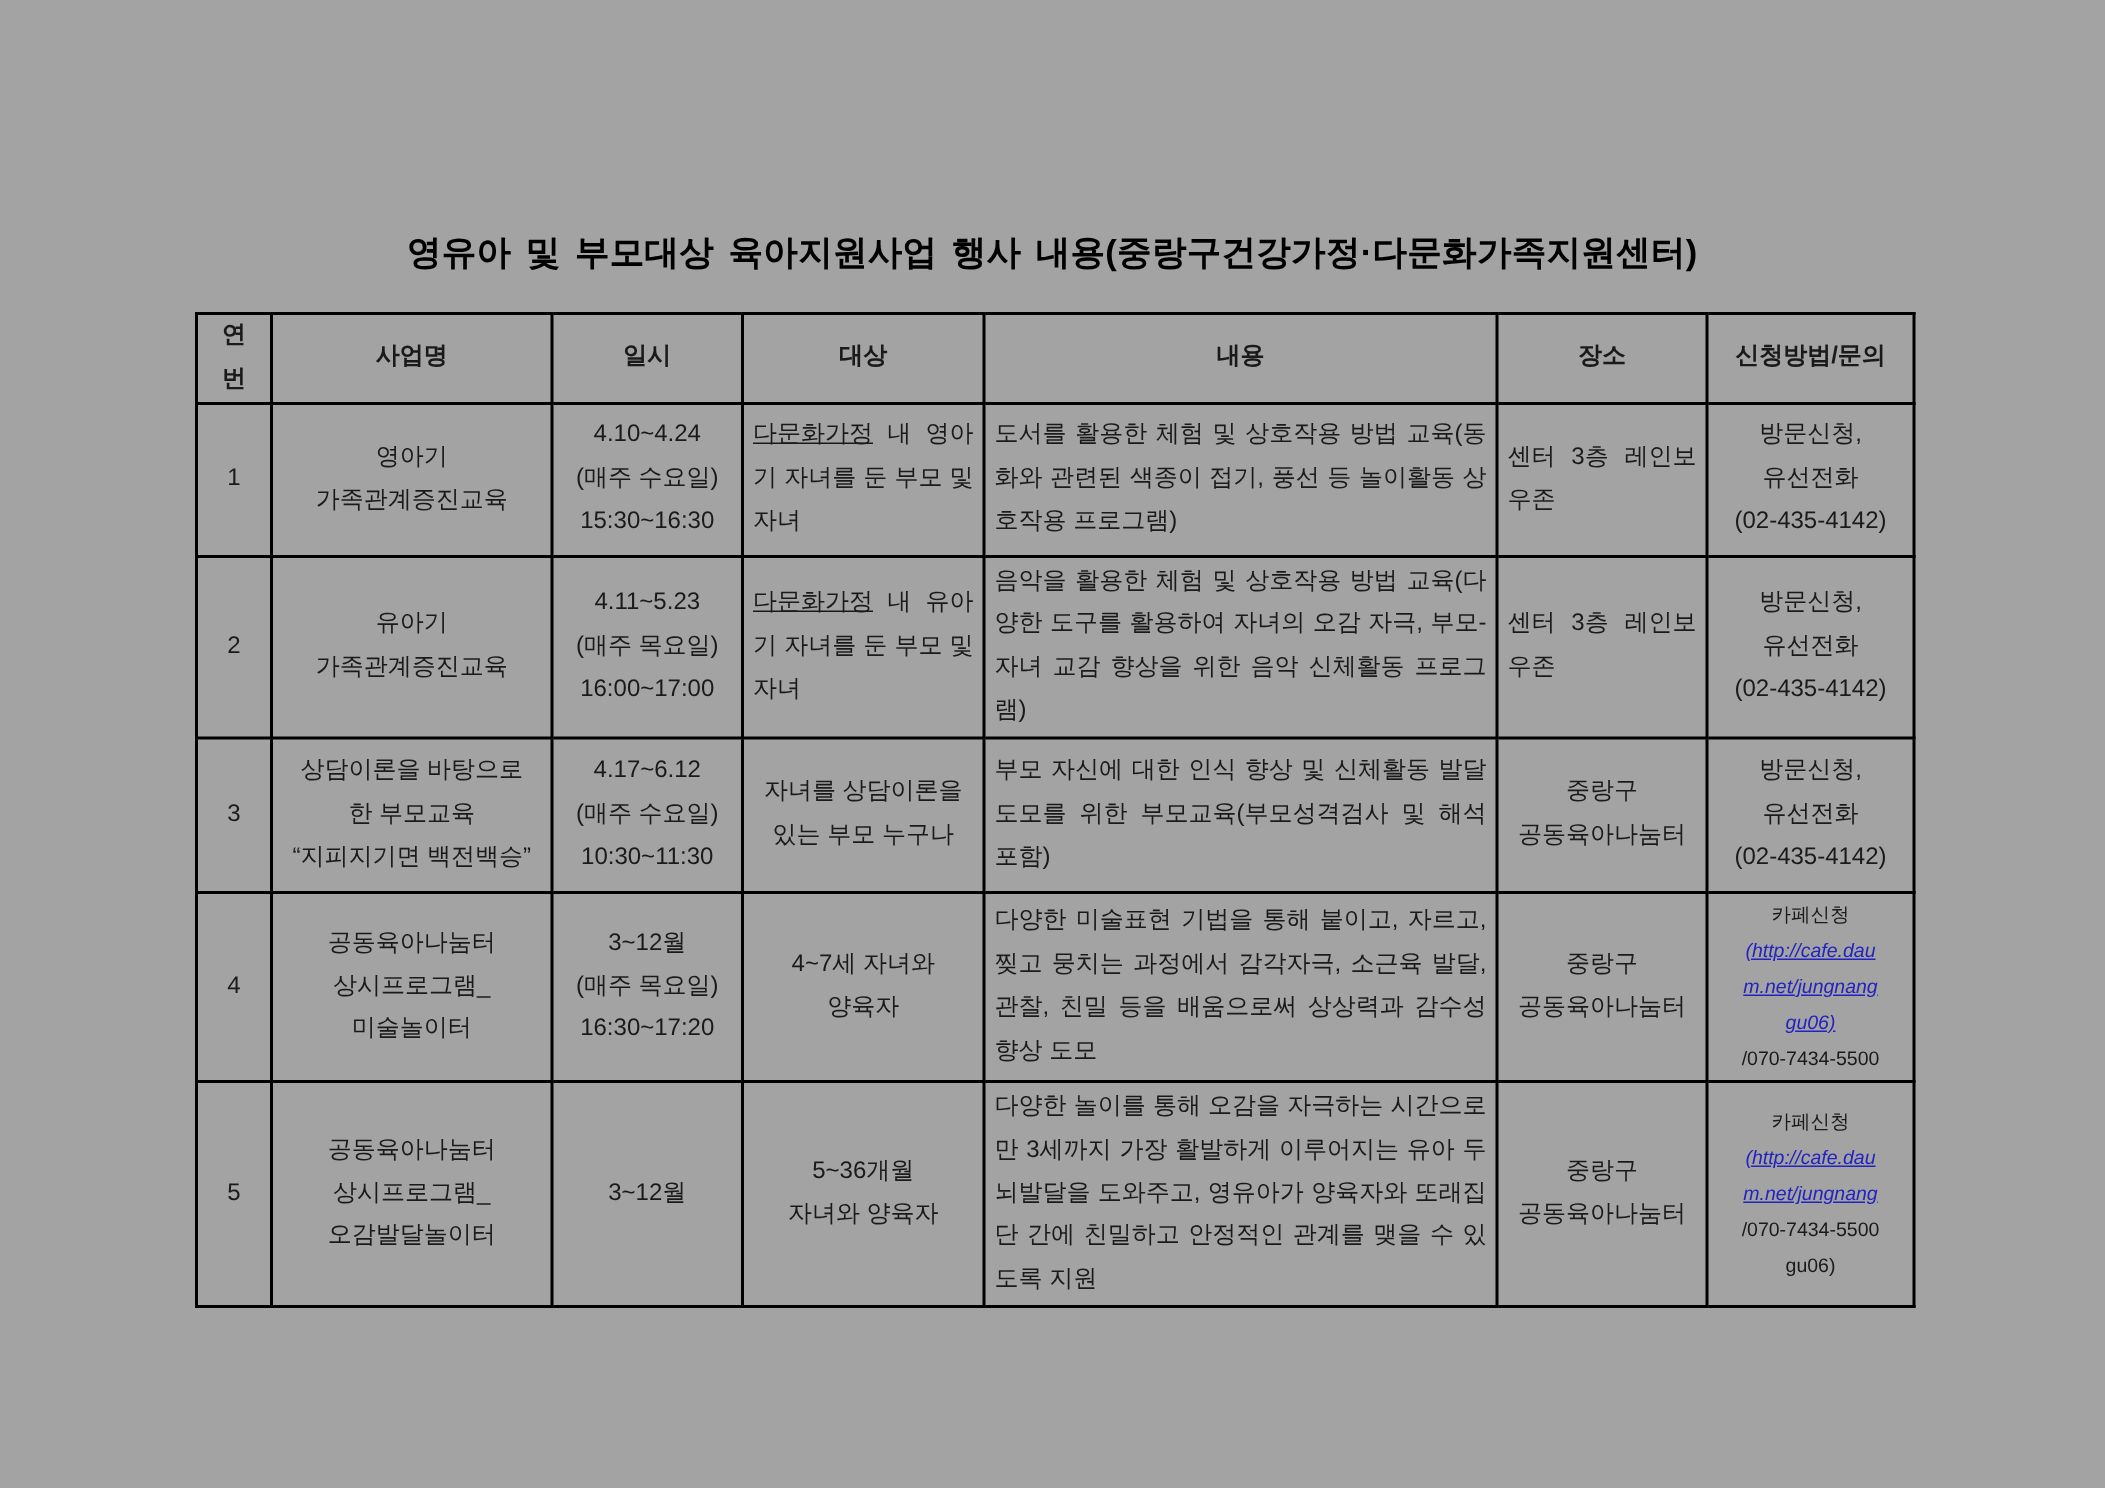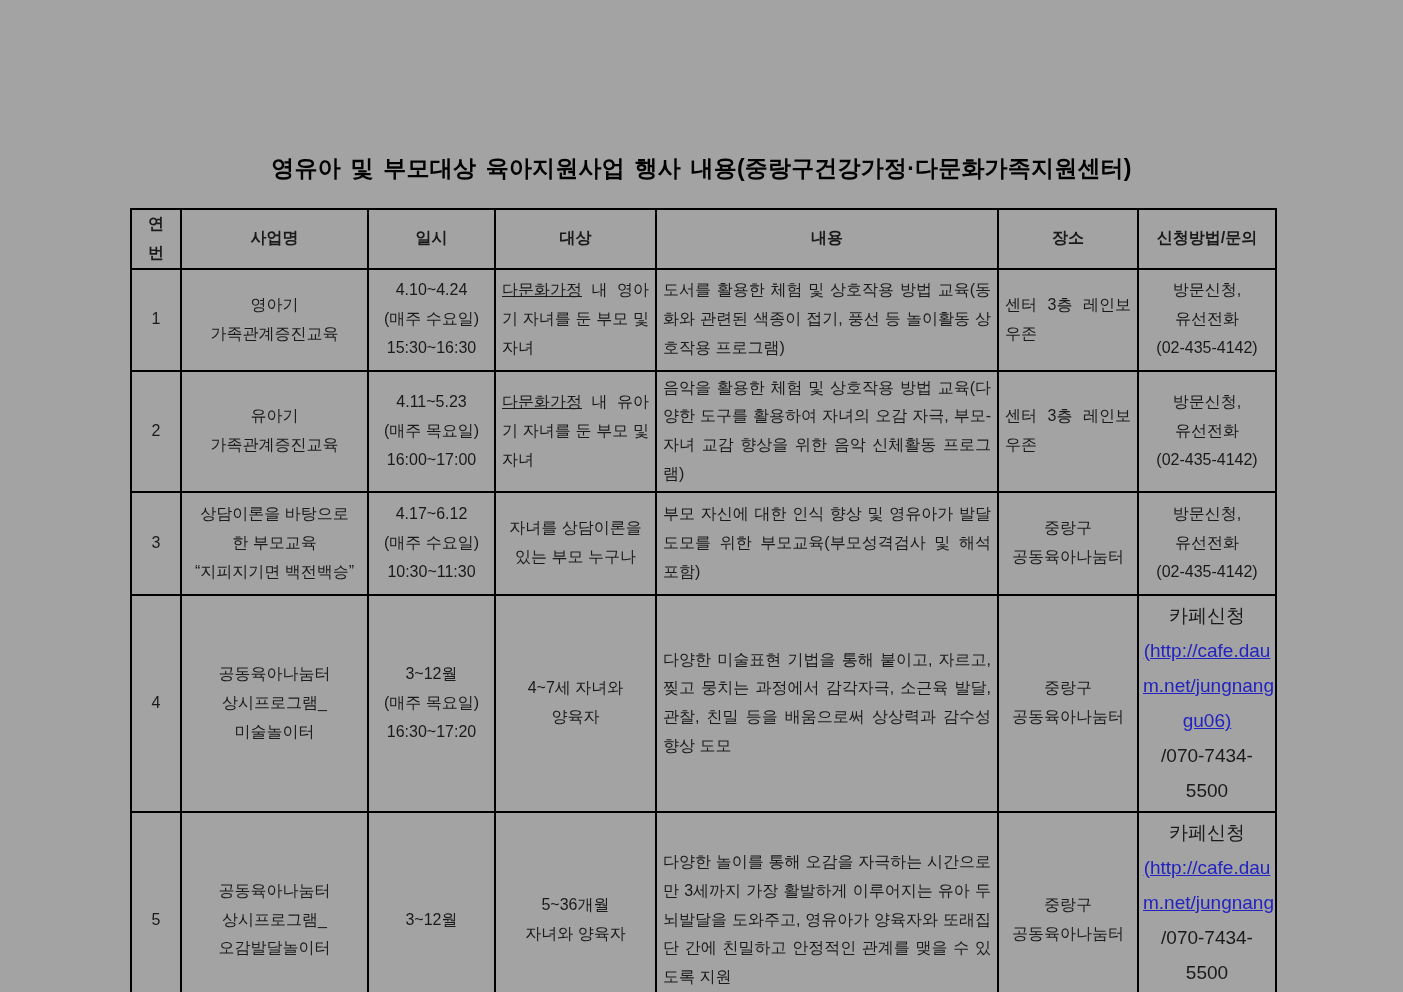--- a/index.html
+++ b/index.html
@@ -34,23 +34,23 @@
   tr.r2       { height:103px; }
   tr.r3       { height:125px; }
   tr.r4       { height:140px; }
 
   td.center  { text-align:center; white-space:pre-line; }
   td.justify { text-align:justify; word-break:normal; }
   td.content { text-align:justify; word-break:normal; }
 
   .u { text-decoration:underline;margin-top:48px; }
 
-  td.contact-lines { text-align:center; font-size:19px; line-height:1.85; padding:2px 4px; }
+  td.contact-lines { text-align:center; font-size:13px; line-height:1.85; padding:2px 4px; }
   .cline { display:block; }
-  .link  { color:#2323c0; text-decoration:underline; }
+  .link  { color:#2323c0; text-decoration:underline;font-style:italic; }
 </style>
 </head>
 <body>
 
 <div class="page">
 
   <div class="doc-title">영유아 및 부모대상 육아지원사업 행사 내용(중랑구건강가정·다문화가족지원센터)</div>
 
   <table class="program-table">
     <colgroup>
@@ -108,21 +108,21 @@
       <tr class="r2">
         <td class="center">3</td>
         <td class="center">상담이론을 바탕으로
 한 부모교육
 “지피지기면 백전백승”</td>
         <td class="center">4.17~6.12
 (매주 수요일)
 10:30~11:30</td>
         <td class="center">자녀를 상담이론을
 있는 부모 누구나</td>
-        <td class="content">부모 자신에 대한 인식 향상 및 영유아가 발달 도모를 위한 부모교육(부모성격검사 및 해석 포함)</td>
+        <td class="content">부모 자신에 대한 인식 향상 및 신체활동 발달 도모를 위한 부모교육(부모성격검사 및 해석 포함)</td>
         <td class="center">중랑구
 공동육아나눔터</td>
         <td class="center">방문신청,
 유선전화
 (02-435-4142)</td>
       </tr>
 
       <tr class="r3">
         <td class="center">4</td>
         <td class="center">공동육아나눔터

